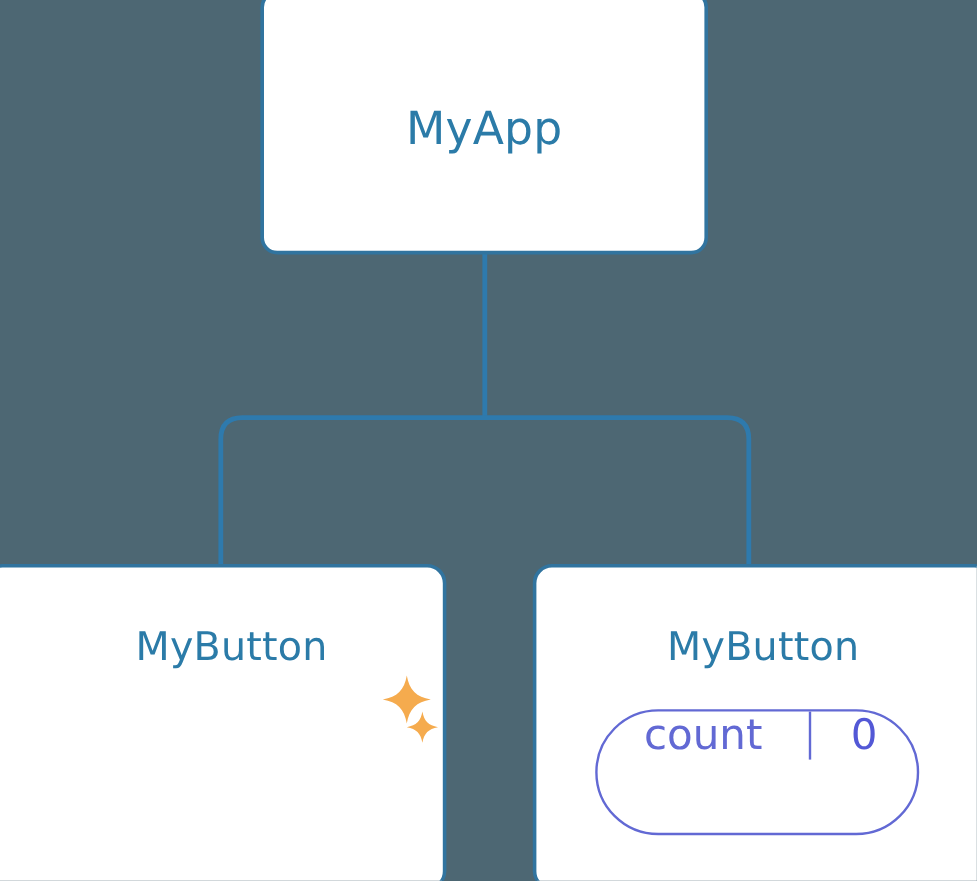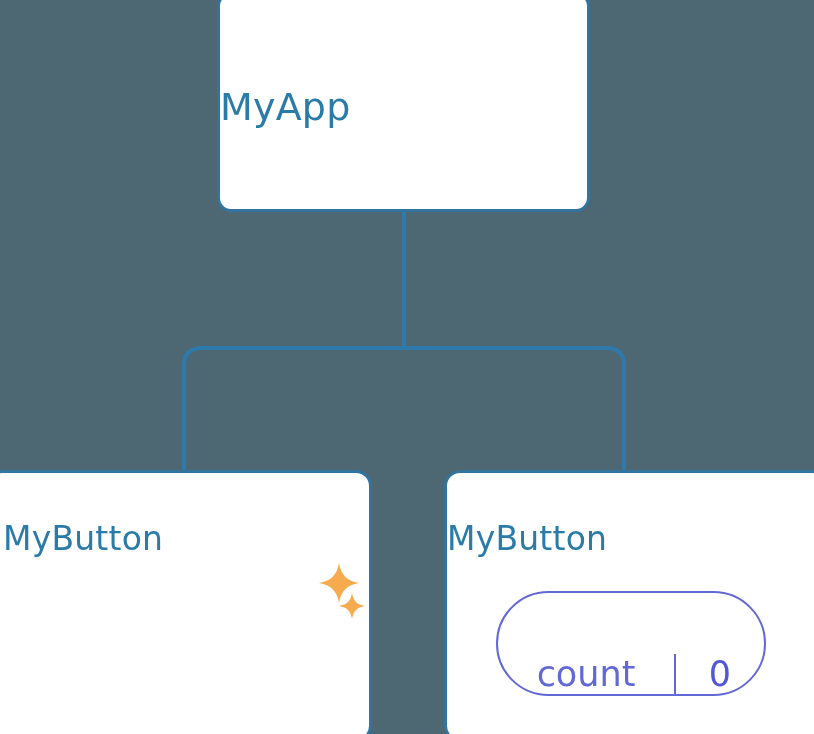--- a/index.html
+++ b/index.html
@@ -63,21 +63,21 @@
     left: 444px;
     top: 470px;
     width: 384px;
     height: 272px;
   }
 
   .card-title {
     position: absolute;
     left: 0;
     width: 100%;
-    text-align: left;
+    text-align: center;
     color: #2b7ba8;
     font-weight: 400;
     letter-spacing: 0.2px;
     white-space: nowrap;
   }
 
   .card-root .card-title {
     top: 90px;
     font-size: 38px;
   }
@@ -97,21 +97,21 @@
   
   .pill-wrap {
     position: absolute;
     display: flex;
     align-items: stretch;
   }
 
   .pill {
     position: relative;
     display: flex;
-    align-items: flex-end;
+    align-items: flex-start;
     box-sizing: border-box;
     border-radius: 999px;
     background: #ffffff;
   }
 
   
   .pill-plain {
     border: 2px solid #6269d4;
   }
 

